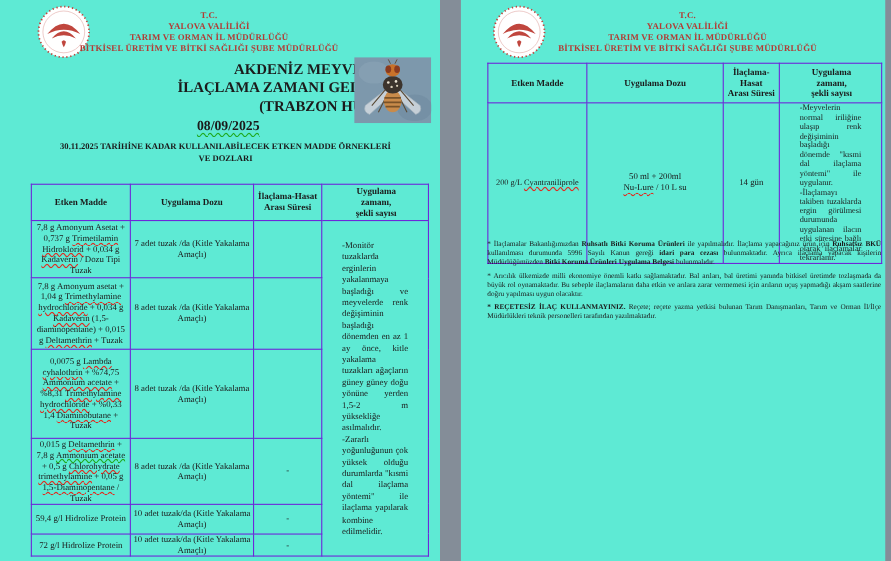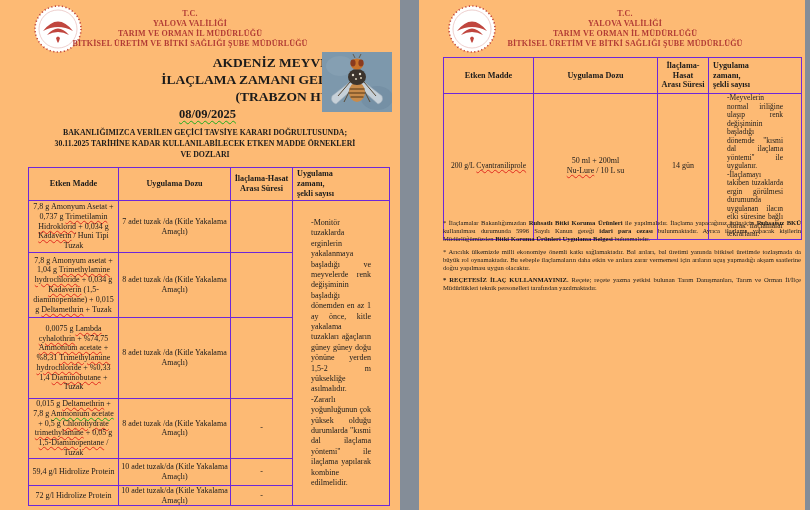--- a/index.html
+++ b/index.html
@@ -1,18 +1,18 @@
 <!DOCTYPE html>
 <html><head>
 <meta charset="utf-8">
 <style>
   html,body{margin:0;padding:0;}
   .screen{position:relative;width:810px;height:510px;background:#848d98;overflow:hidden;
           font-family:"Liberation Serif",serif;color:#1b1b1b;}
-  .page{position:absolute;top:0;height:510px;background:#fdba74;}
+  .page{position:absolute;top:0;height:510px;background:#5eead4;}
   .page-left{left:0;width:400px;}
   .page-right{left:419px;width:386px;}
   .gap{position:absolute;top:0;height:510px;background:#848d98;}
   .gap-mid{left:400px;width:19px;}
   .gap-right{left:805px;width:5px;}
 
   .emblem{position:absolute;}
   .hdr-text{position:absolute;text-align:center;color:#b23c35;font-weight:bold;
             font-size:8px;line-height:10px;letter-spacing:0.2px;}
   .hdr-left{left:40px;top:9px;width:300px;}
@@ -26,21 +26,21 @@
 
   .fly{position:absolute;left:322px;top:52px;width:70px;height:60px;}
 
   .notice{position:absolute;left:20px;top:127px;width:370px;text-align:center;
           font-weight:bold;font-size:7.8px;line-height:11px;}
 
   table.tbl{position:absolute;border-collapse:collapse;table-layout:fixed;}
   .tbl th,.tbl td{border:1px solid #6d28d9;font-size:8px;line-height:9.8px;
                   text-align:center;vertical-align:middle;padding:0 2px;overflow:hidden;}
   .tbl th{font-size:8.2px;white-space:pre-line;}
-  .tbl th.col4h{text-align:left;padding-left:4px;}
+  .tbl th.col4h{text-align:center;padding-left:4px;}
 
   .tbl-left{left:28px;top:167px;width:361px;}
   .tbl-left tr.hr{height:33px;} .tbl-left tr.r1{height:52px;} .tbl-left tr.r2{height:65px;}
   .tbl-left tr.r3{height:81px;} .tbl-left tr.r4{height:50px;} .tbl-left tr.r5{height:27px;}
   .tbl-left tr.r6{height:16px;}
 
   .tbl-right{left:24px;top:57px;width:358px;}
   .tbl-right tr.hr{height:36px;} .tbl-right tr.r1{height:120px;}
   .tbl-right td.etken{font-size:7.6px;}
 
@@ -103,21 +103,20 @@
         <circle cx="38" cy="22" r="1.2" fill="#e8e2d2"></circle>
       <circle cx="34" cy="27" r="1.1" fill="#d8cfb8"></circle>
         <circle cx="39" cy="26" r="1" fill="#d8cfb8"></circle>
       <ellipse cx="35" cy="12" rx="6.5" ry="5.5" fill="#c8722a"></ellipse>
       <ellipse cx="31" cy="11" rx="2.6" ry="3.4" fill="#8a3b1f"></ellipse>
       <ellipse cx="39" cy="11" rx="2.6" ry="3.4" fill="#8a3b1f"></ellipse>
       <path d="M33 6 l-2 -4 M37 6 l2 -4" stroke="#5a4a35" stroke-width="0.8"></path>
     </svg>
 
     <div class="notice">
-      <div>BAKANLIĞIMIZCA VERİLEN GEÇİCİ TAVSİYE KARARI DOĞRULTUSUNDA;</div>
       <div>30.11.2025 TARİHİNE KADAR KULLANILABİLECEK ETKEN MADDE ÖRNEKLERİ</div>
       <div>VE DOZLARI</div>
     </div>
 
     <table class="tbl tbl-left">
       <colgroup>
           <col style="width:90px">
           <col style="width:112px">
           <col style="width:62px">
           <col style="width:97px">
@@ -126,21 +125,21 @@
           <tr class="hr">
         <th>Etken Madde</th>
         <th>Uygulama Dozu</th>
         <th>İlaçlama-Hasat
 Arası Süresi</th>
         <th class="col4h">Uygulama
 zamanı,
 şekli sayısı</th>
       </tr>
       <tr class="r1">
-        <td><span>7,8 g Amonyum Asetat + 0,737 g </span><span class="seg-sp">Trimetilamin Hidroklorid</span><span> + 0,034 g </span><span class="seg-sp">Kadaverin</span><span> / Huni Tipi Tuzak</span></td>
+        <td><span>7,8 g Amonyum Asetat + 0,737 g </span><span class="seg-sp">Trimetilamin Hidroklorid</span><span> + 0,034 g </span><span class="seg-sp">Kadaverin</span><span> / Dozu Tipi Tuzak</span></td>
         <td>7 adet tuzak /da (Kitle Yakalama Amaçlı)</td>
         <td></td>
         <td class="timing" rowspan="6">-Monitör tuzaklarda erginlerin yakalanmaya başladığı ve meyvelerde renk değişiminin başladığı dönemden en az 1 ay önce, kitle yakalama tuzakları ağaçların güney güney doğu yönüne yerden 1,5-2 m yüksekliğe asılmalıdır.
 -Zararlı yoğunluğunun çok yüksek olduğu durumlarda "kısmi dal ilaçlama yöntemi" ile ilaçlama yapılarak kombine edilmelidir.</td>
       </tr>
       <tr class="r2">
         <td><span>7,8 g Amonyum asetat + 1,04 g </span><span class="seg-sp">Trimethylamine hydrochloride</span><span> + 0,034 g </span><span class="seg-sp">Kadaverin</span><span> (1,5-diaminopentane) + 0,015 g </span><span class="seg-sp">Deltamethrin</span><span> + Tuzak</span></td>
         <td>8 adet tuzak /da (Kitle Yakalama Amaçlı)</td>
         <td></td>
       </tr>

